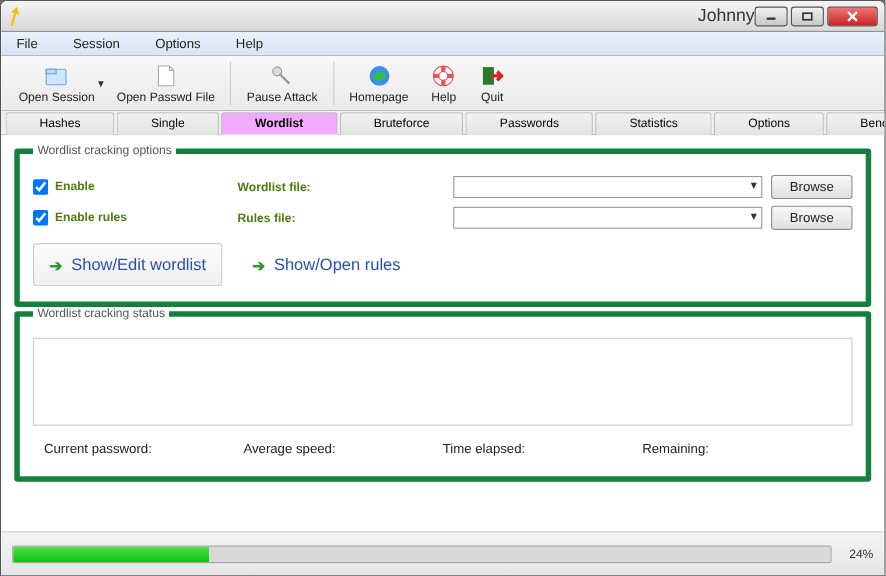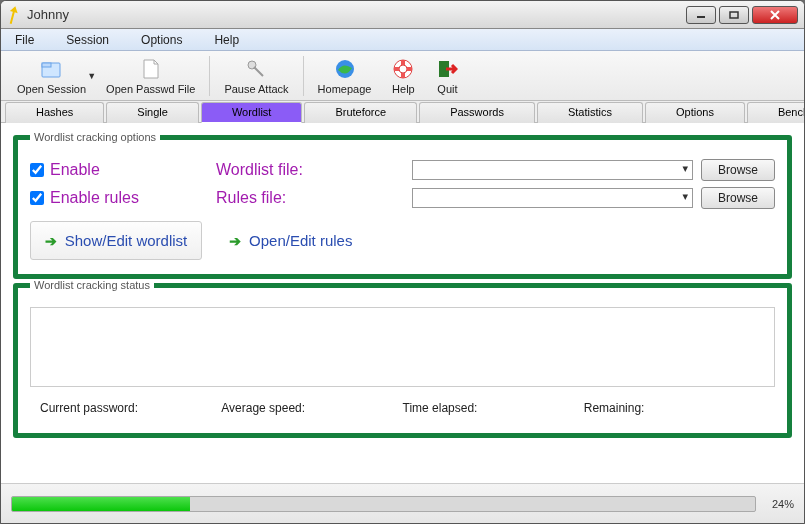--- a/index.html
+++ b/index.html
@@ -1,40 +1,40 @@
 <!DOCTYPE html>
 <html><head>
 <meta charset="utf-8">
 <style>
 * { box-sizing: border-box; margin: 0; padding: 0; }
 body { font-family: "Segoe UI", Tahoma, sans-serif; font-size: 12px; background: #6b6b6b; width: 805px; height: 524px; overflow: hidden; position: relative; }
 .window { width: 805px; height: 524px; background: #fff; border: 1px solid #555; border-radius: 6px 6px 0 0; overflow: hidden; display: flex; flex-direction: column; }
 .titlebar { height: 28px; background: linear-gradient(#f4f4f4,#d8d8d8); border-bottom: 1px solid #888; display: flex; align-items: center; padding: 0 6px; position: relative; }
 .title-icon { width: 14px; height: 18px; margin-right: 6px; }
-.title-text { color: #333; font-size: 13px; flex: 1; }
+.title-text { color: #333; font-size: 16px; flex: 1; text-align: right; }
 .win-controls { display: flex; gap: 3px; }
 .win-btn { width: 30px; height: 18px; border: 1px solid #555; border-radius: 3px; display: flex; align-items: center; justify-content: center; font-size: 10px; cursor: pointer; }
 .win-min, .win-max { background: linear-gradient(#f0f0f0,#c9c9c9); color:#333;}
 .win-close { background: linear-gradient(#e77,#c22); color:#fff; width: 46px;}
 .menubar { height: 22px; background: linear-gradient(#eaf1fb,#d6e4f5); border-bottom: 1px solid #a9b9d2; display: flex; align-items: center; padding: 0 6px; gap: 16px; text-align: center; }
 .menu-item { padding: 2px 8px; color: #222; cursor: pointer; }
 .toolbar { height: 50px; background: linear-gradient(#f8f8f8,#eaeaea); border-bottom: 1px solid #bbb; display: flex; align-items: center; padding: 0 6px; }
 .tool-btn { display: flex; flex-direction: column; align-items: center; justify-content: center; padding: 2px 10px; height: 46px; cursor: pointer; font-size: 11px; color: #222; position: relative; }
 .tool-icon { width: 24px; height: 24px; margin-bottom: 2px; display: flex; align-items: center; justify-content: center; }
 .tool-sep { width: 1px; height: 40px; background: #ccc; margin: 0 4px; }
 .drop-arrow { font-size: 9px; color: #333; position: absolute; right: 0px; top: 18px;}
 .tabs { height: 22px; background: #eee; border-bottom: 1px solid #bbb; display: flex; padding-left: 4px; }
 .tab { padding: 3px 30px; border: 1px solid #bbb; border-bottom: none; background: linear-gradient(#f2f2f2,#e2e2e2); margin-right: 2px; border-radius: 3px 3px 0 0; cursor: pointer; font-size: 11px; position: relative; top: 1px;}
-.tab.active { background: #8b5cf6; border-bottom: 1px solid #fff; font-weight: 400;}
+.tab.active { background: #f0abfc; border-bottom: 1px solid #fff; font-weight: 700;}
 .content { flex: 1; background: #fff; padding: 8px 12px; overflow: auto; }
 fieldset.group { border: 5px solid #15803d; border-radius: 3px; padding: 10px 12px 14px 12px; margin-bottom: 0; }
 fieldset.group > legend { font-size: 11px; color: #555; padding: 0 4px; }
 .row { display: flex; align-items: center; margin: 6px 0; gap: 6px; }
 .chk { width: 14px; height: 14px; }
-.lbl { font-size: 16px; color: #a21caf; }
+.lbl { font-size: 11px; color: #4d7c0f; font-weight: bold; }
 .col1 { width: 180px; display:flex; align-items:center; gap:6px;}
 .col2 { width: 190px; }
 .col3 { flex: 1; display:flex; align-items:center; gap:8px;}
 .combo { flex: 1; height: 20px; border: 1px solid #999; background: #fff; position: relative; cursor: pointer;}
 .combo::after { content: "▾"; position: absolute; right: 4px; top: 1px; font-size: 11px; color:#333;}
 .btn { height: 22px; padding: 0 16px; background: linear-gradient(#f8f8f8,#e0e0e0); border: 1px solid #8a8a8a; border-radius: 3px; cursor: pointer; font-size: 12px; color:#222;}
 .big-btn-row { display: flex; gap: 12px; margin-top: 12px; }
 .big-btn { display: flex; align-items: center; gap: 8px; padding: 10px 14px; border: 1px solid #ccc; background: linear-gradient(#fdfdfd,#f0f0f0); border-radius: 3px; cursor: pointer; font-size: 15px; color: #2a4db0; }
 .big-btn.plain { border-color: transparent; background: transparent; color: #2a4db0;}
 .arrow-green { color: #2b9b2b; font-size: 14px; font-weight: bold;}
@@ -184,21 +184,21 @@
         </div>
       </div>
 
       <div class="big-btn-row">
         <div class="big-btn">
           <span class="arrow-green">➔</span>
           <span>Show/Edit wordlist</span>
         </div>
         <div class="big-btn plain">
           <span class="arrow-green">➔</span>
-          <span>Open/Edit rules</span>
+          <span>Show/Open rules</span>
         </div>
       </div>
     </fieldset>
 
     <fieldset class="group">
       <legend>Wordlist cracking status</legend>
       <div class="status-box"></div>
       <div class="stat-grid">
         <div><span>Current password:</span> <span></span></div>
         <div><span>Average speed:</span> <span></span></div>

